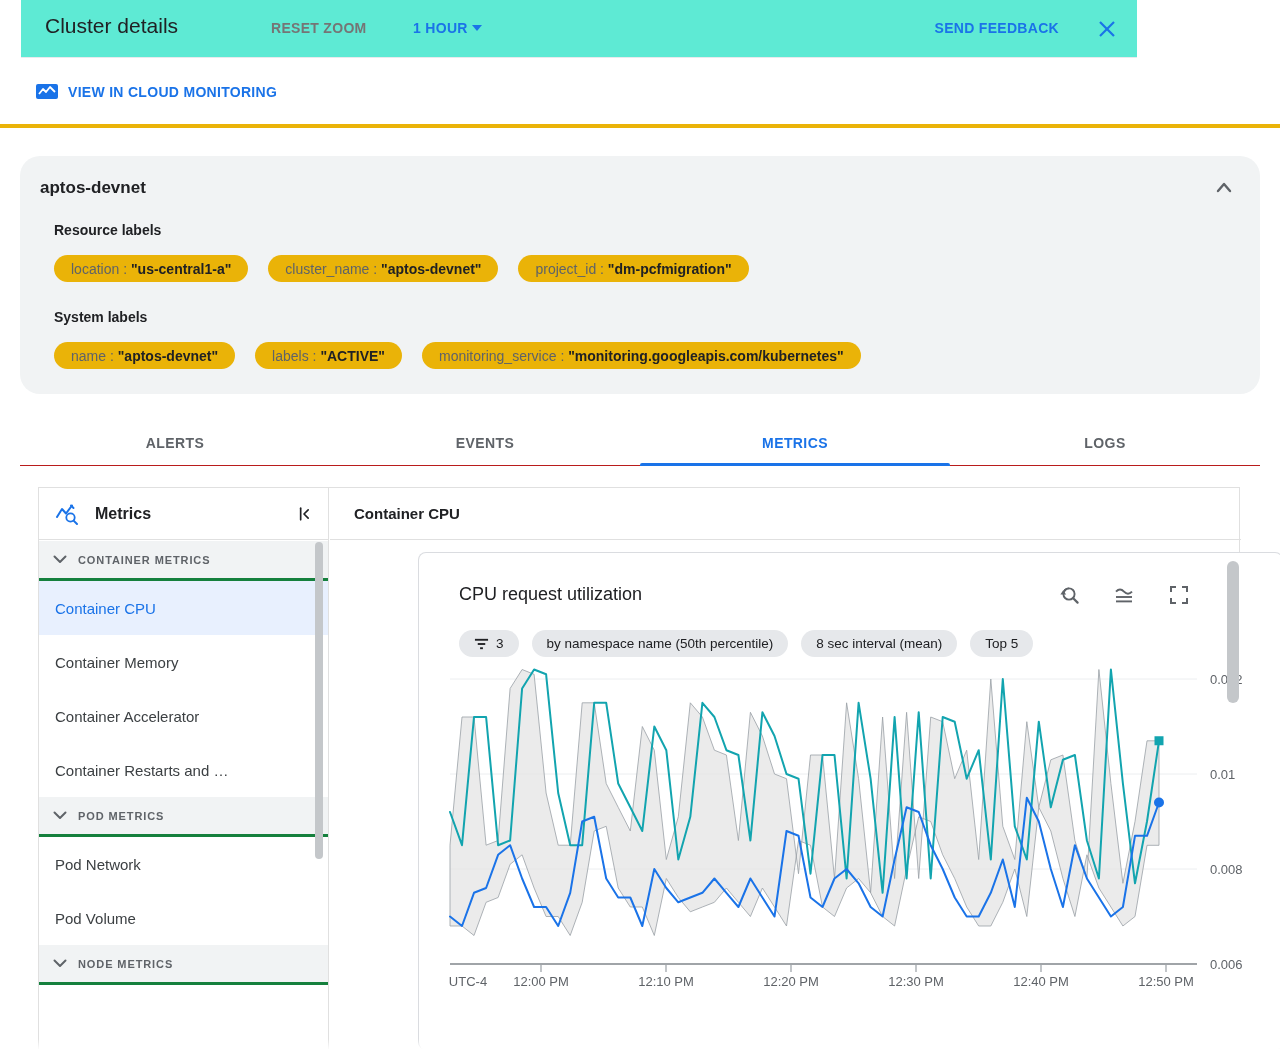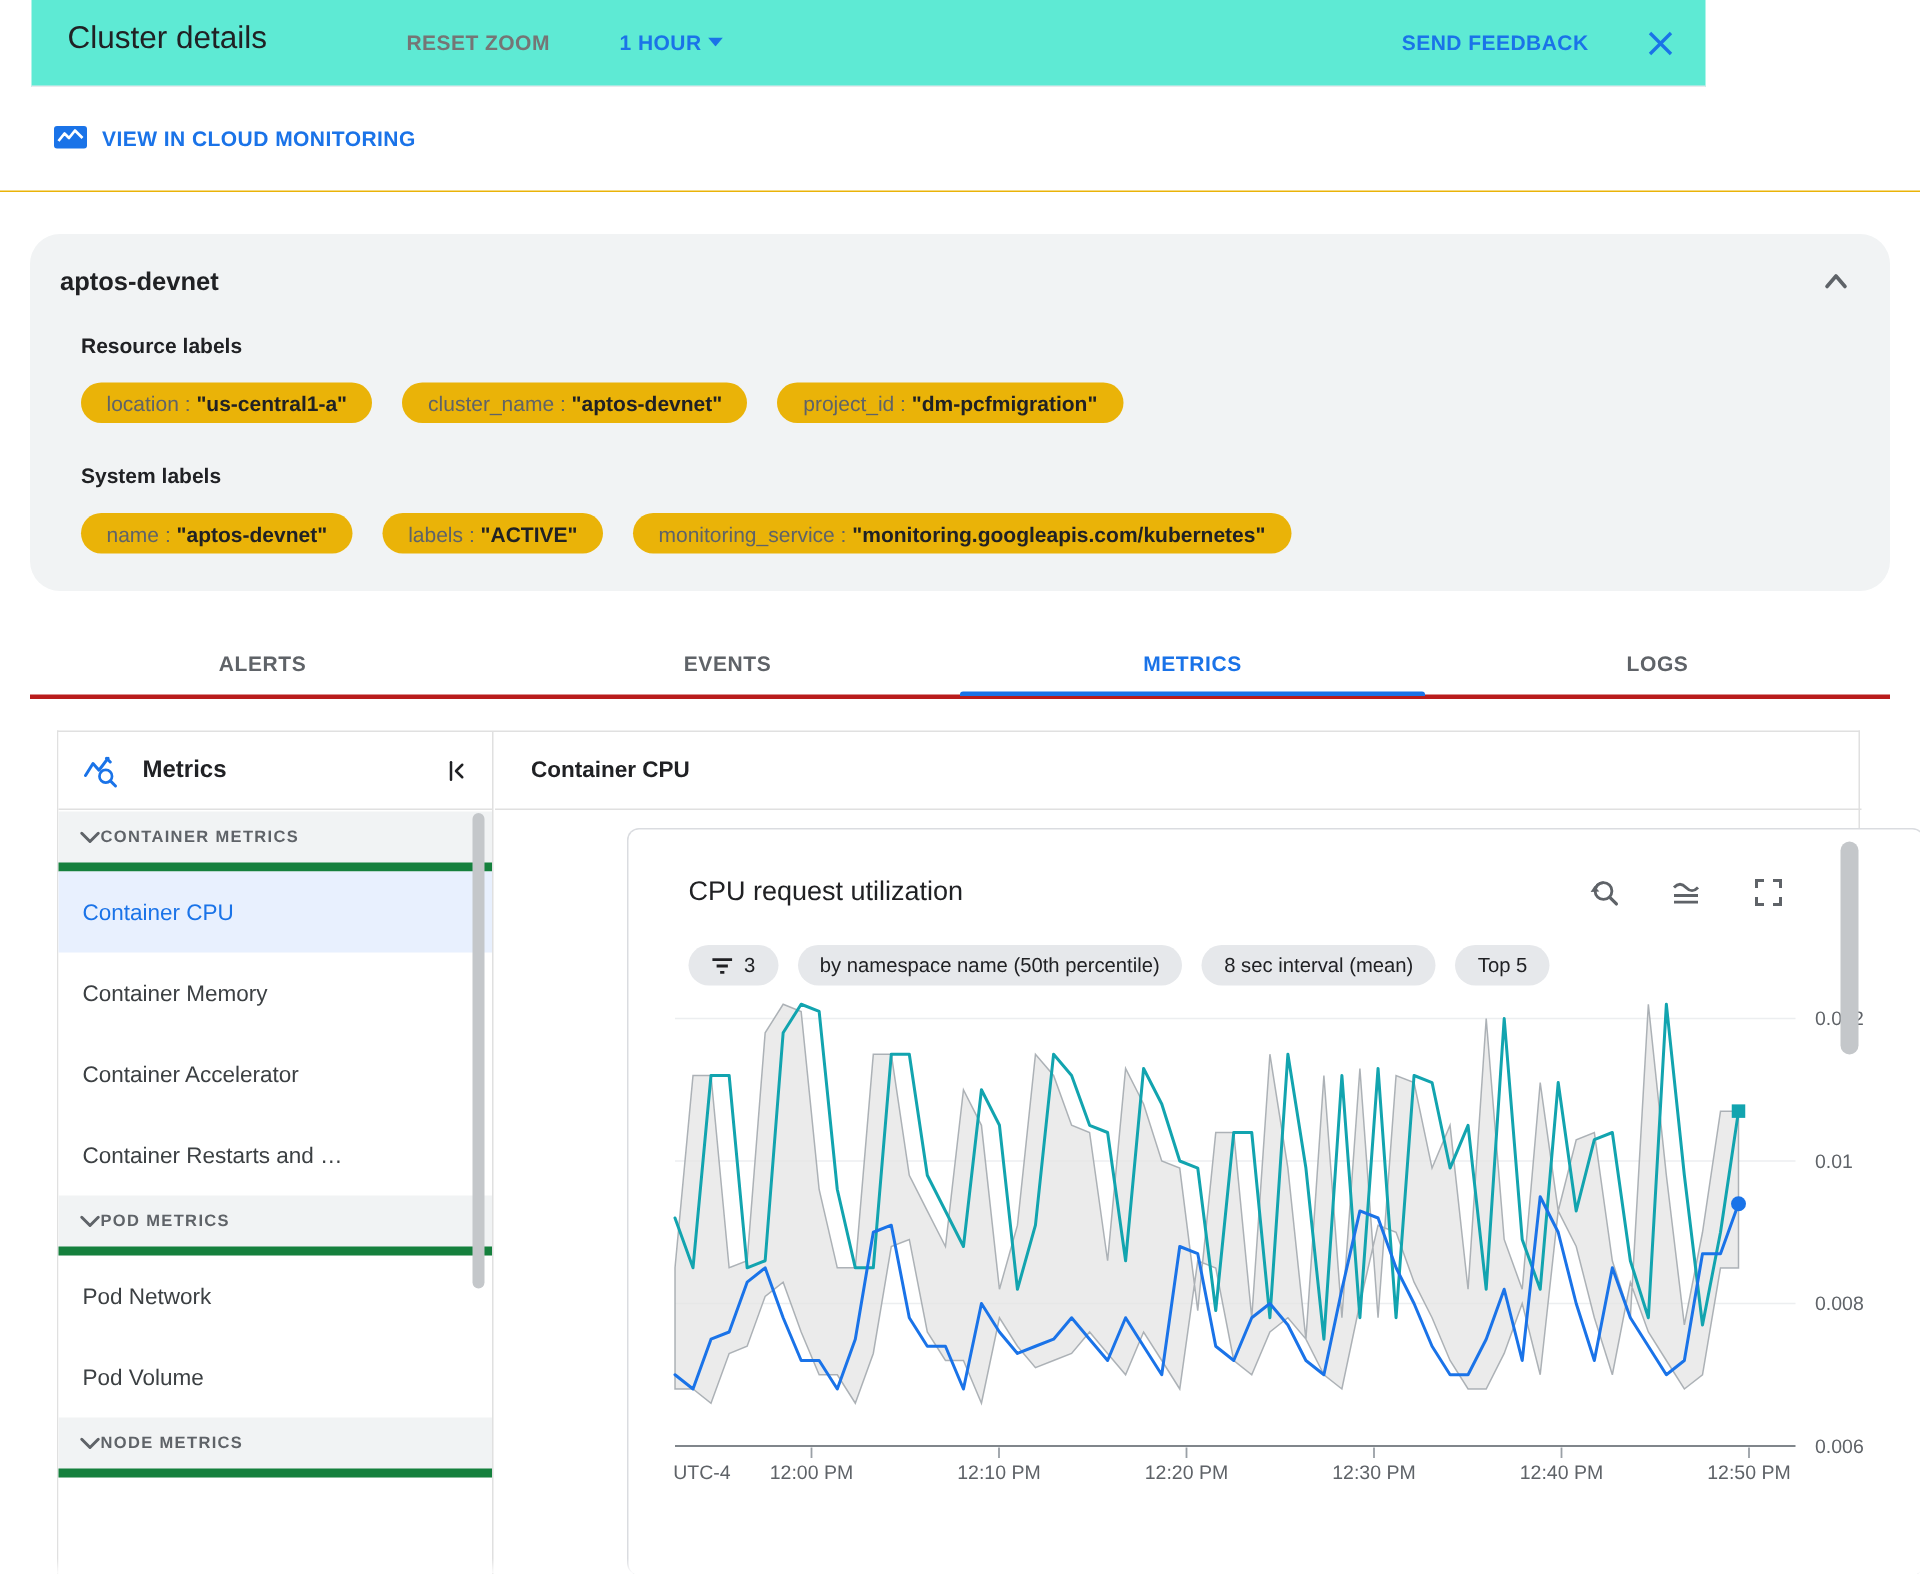--- a/index.html
+++ b/index.html
@@ -7,49 +7,49 @@
     font-family:"Liberation Sans","DejaVu Sans",sans-serif; color:#202124; }
   
   .header { position:absolute; left:0; top:0; width:1116px; height:58px; background:#5eead4; border-bottom:1px solid #e8eaed;margin-left:21px; }
   .hdr-title { position:absolute; left:24px; top:14px; font-size:21px; color:#202124; }
   .hdr-btn { font-size:14px; font-weight:bold; letter-spacing:.3px; cursor:pointer; }
   .reset-zoom { position:absolute; left:250px; top:20px; color:#757575; }
   .hour-btn { position:absolute; left:392px; top:20px; color:#1a73e8; display:flex; align-items:center; gap:4px; }
   .send-feedback { position:absolute; right:78px; top:20px; color:#1a73e8; }
   .close-btn { position:absolute; right:18px; top:17px; width:24px; height:24px; cursor:pointer; }
   
-  .mon-row { position:absolute; left:0; top:59px; width:1280px; height:69px; border-bottom:1px solid #eab308; }
+  .mon-row { position:absolute; left:0; top:59px; width:1280px; height:69px; border-bottom:4px solid #eab308; }
   .mon-link { position:absolute; left:36px; top:24px; display:flex; align-items:center; gap:10px;
     color:#1a73e8; font-size:14px; font-weight:bold; letter-spacing:.3px; cursor:pointer; }
   
   .cluster-card { position:absolute; left:20px; top:156px; width:1240px; height:238px; background:#f1f3f4; border-radius:20px; }
   .cc-name { position:absolute; left:20px; top:22px; font-size:17px; font-weight:bold; color:#202124; }
   .cc-collapse { position:absolute; right:24px; top:20px; width:24px; height:24px; cursor:pointer; }
   .cc-subtitle { font-size:14px; font-weight:bold; color:#202124; position:absolute; left:34px; }
   .chip-row { position:absolute; left:34px; display:flex; gap:20px; }
   .label-chip { height:27px; background:#eab308; border-radius:14px; display:flex; align-items:center;
     padding:0 17px; font-size:14px; white-space:nowrap; }
   .label-chip .k { color:#5f6368; }
   .label-chip .sep { color:#5f6368; white-space:pre; }
   .label-chip .v { color:#202124; font-weight:bold; }
   
-  .tabs { position:absolute; left:20px; top:420px; width:1240px; height:46px; display:flex; border-bottom:3px solid #b91c1c; }
+  .tabs { position:absolute; left:20px; top:420px; width:1240px; height:46px; display:flex; border-bottom:1px solid #b91c1c; }
   .tab { flex:1; display:flex; align-items:center; justify-content:center; font-size:14px; font-weight:bold;
     letter-spacing:.4px; color:#5f6368; cursor:pointer; position:relative; }
   .tab.active { color:#1a73e8; }
   .tab.active::after { content:""; position:absolute; left:0; right:0; bottom:-1px; height:3px; background:#1a73e8; border-radius:2px 2px 0 0; }
   
   .content { position:absolute; left:38px; top:487px; width:1202px; height:562px;
     border:1px solid #e0e0e0; border-bottom:none; }
   .sidebar { position:absolute; left:0; top:0; width:290px; height:562px; border-right:1px solid #e0e0e0; background:#fff; }
   .side-header { position:absolute; left:0; top:0; width:100%; height:52px; border-bottom:1px solid #e0e0e0;
     display:flex; align-items:center; padding:0 14px 0 16px; gap:14px; }
   .side-title { font-size:16px; font-weight:bold; color:#202124; flex:1; }
-  .section-head { height:40px; background:#f1f3f4; border-bottom:6px solid #15803d; display:flex; align-items:center;
-    padding-left:14px; cursor:pointer; }
+  .section-head { height:40px; background:#f1f3f4; border-bottom:3px solid #15803d; display:flex; align-items:center;
+    padding-left:14px; gap:11px; cursor:pointer; }
   .section-head span { font-size:11px; font-weight:bold; letter-spacing:.9px; color:#5f6368; }
   .side-item { height:54px; display:flex; align-items:center; padding-left:16px; font-size:15px; color:#3c4043;
     cursor:pointer; white-space:nowrap; overflow:hidden; }
   .side-item.selected { background:#e8f0fe; color:#1a73e8; }
   .side-scroll { position:absolute; left:276px; top:54px; width:8px; height:317px; background:#c4c7ca; border-radius:4px; }
   
   .main { position:absolute; left:291px; top:0; width:911px; height:562px; }
   .main-header { position:absolute; left:0; top:0; width:100%; height:52px; border-bottom:1px solid #e0e0e0;
     display:flex; align-items:center; padding-left:24px; }
   .main-title { font-size:15px; font-weight:bold; color:#202124; }

